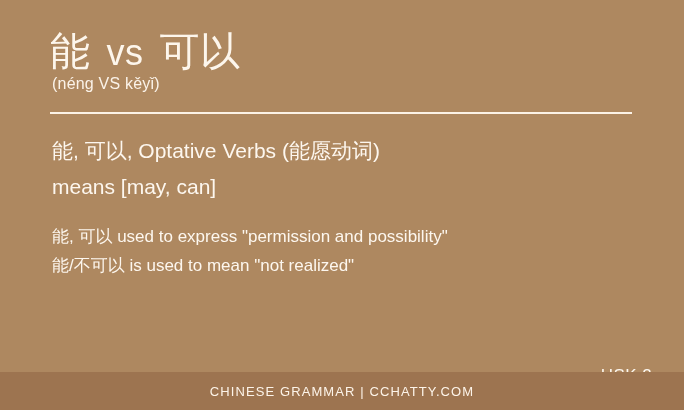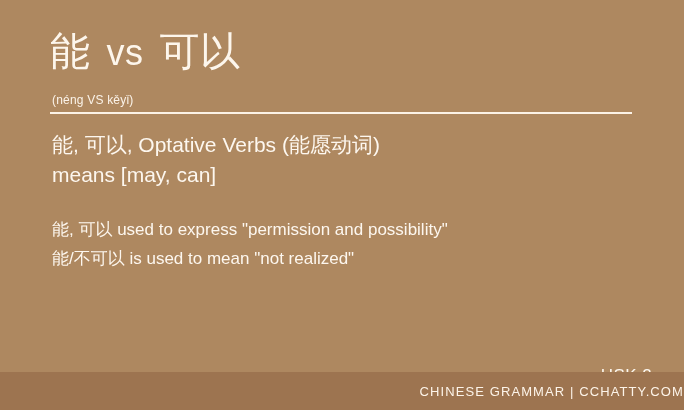--- a/index.html
+++ b/index.html
@@ -39,22 +39,22 @@
     font-weight: 400;
     letter-spacing: 0.5px;
     white-space: nowrap;
   }
   .title .latin {
     font-size: 36px;
   }
   .subtitle {
     position: absolute;
     left: 2px;
-    top: 93px;
-    font-size: 12px;
+    top: 75px;
+    font-size: 16px;
     color: #fbf3e9;
     font-weight: 400;
     letter-spacing: 0.2px;
     white-space: nowrap;
   }
   .divider {
     position: absolute;
     left: 0px;
     top: 112px;
     width: 582px;
@@ -66,25 +66,26 @@
     left: 2px;
     top: 130px;
     font-size: 21px;
     line-height: 30px;
     color: #fdf7ef;
     font-weight: 400;
     white-space: nowrap;
   }
   .lead .lead-line {
     display: block;
+    margin-top: 6px;
   }
   .bullets {
     position: absolute;
     left: 2px;
-    top: 215px;
+    top: 222px;
     font-size: 17px;
     line-height: 29px;
     color: #fdf7ef;
     font-weight: 400;
   }
   .bullets .bullet-line {
     display: block;
     white-space: nowrap;
   }
   .hsk {
@@ -99,21 +100,21 @@
   }
   .footer {
     position: absolute;
     left: 0;
     right: 0;
     bottom: 0;
     height: 38px;
     background: #9d7450;
     display: flex;
     align-items: center;
-    justify-content: flex-end;
+    justify-content: center;
   }
   .footer-text {
     font-size: 13px;
     color: #fdf4e9;
     letter-spacing: 1.1px;
     font-weight: 400;
     white-space: nowrap;
   }
 </style>
 </head>

